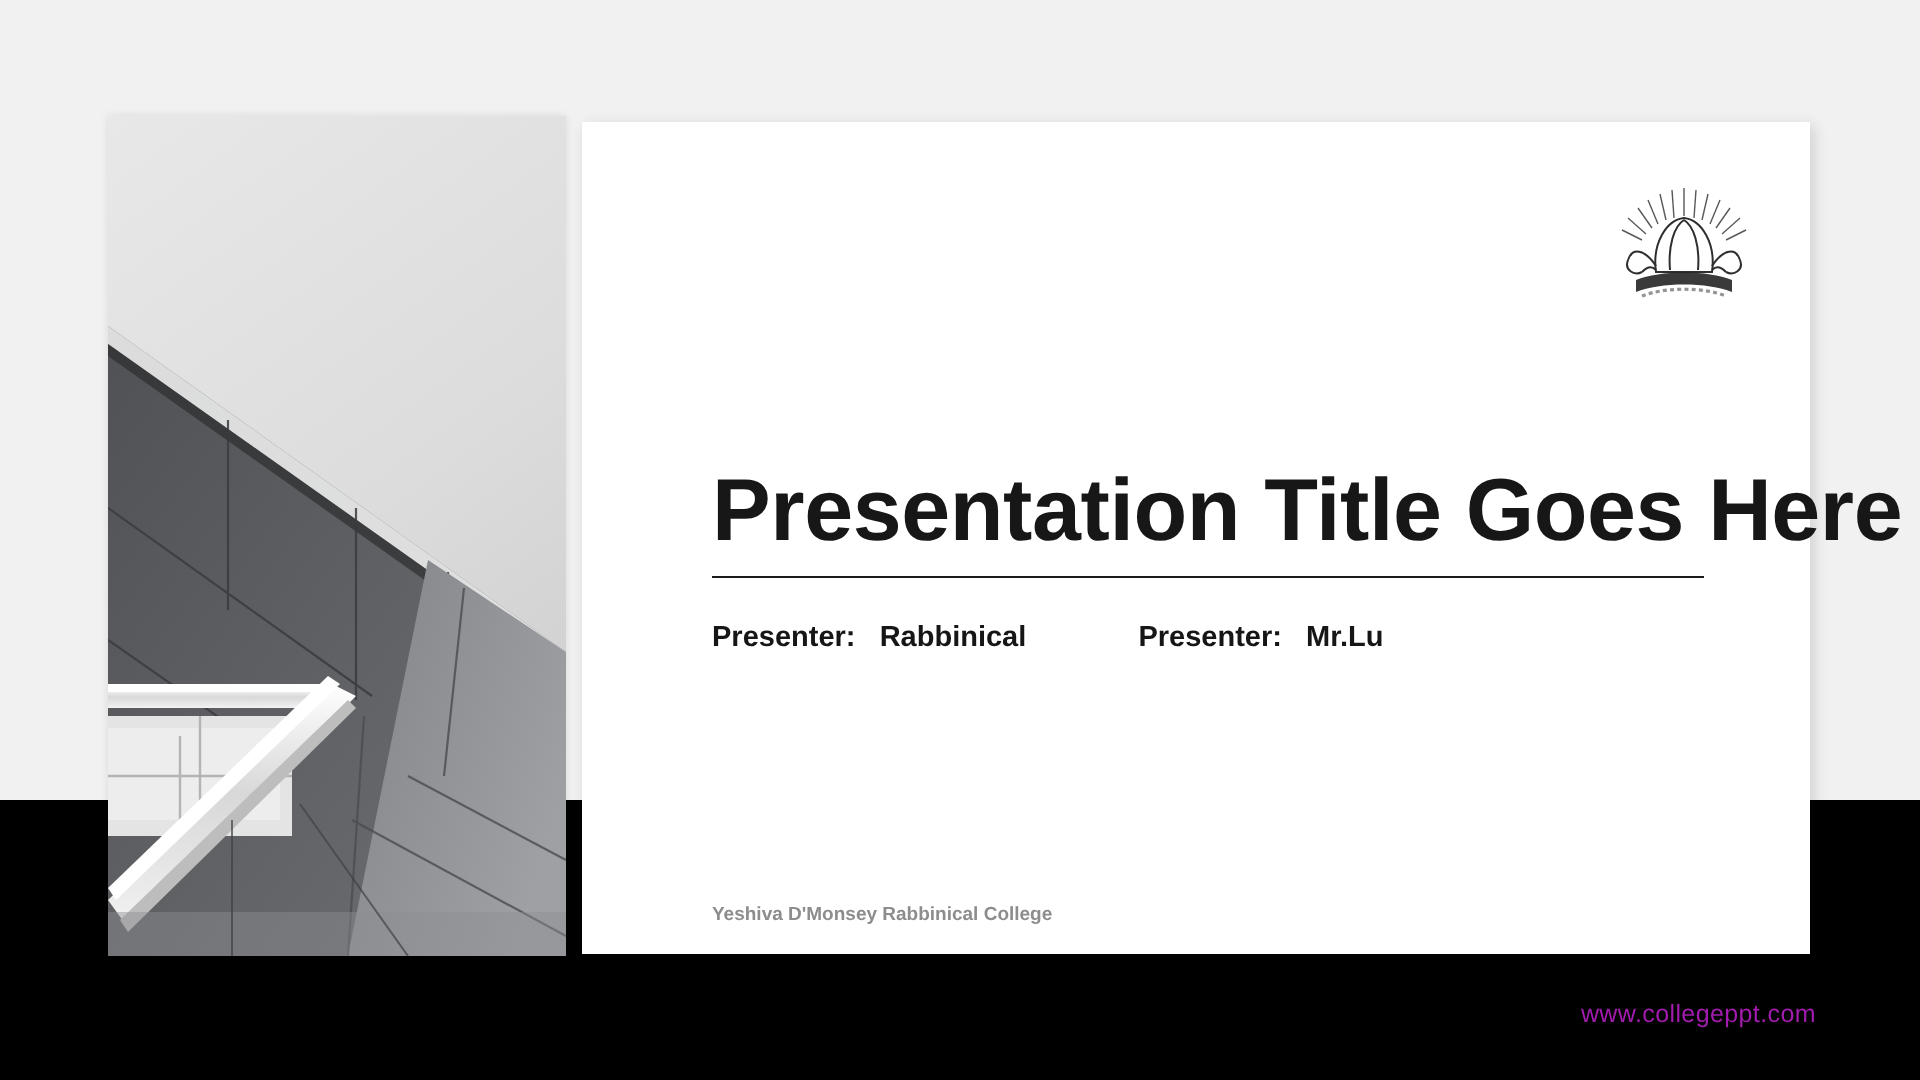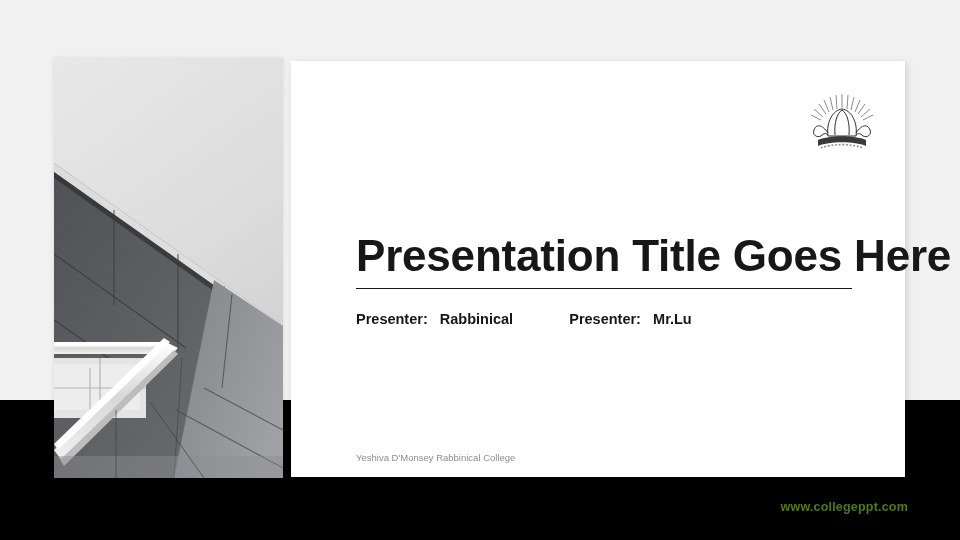--- a/index.html
+++ b/index.html
@@ -11,21 +11,21 @@
   }
   #stage{position:absolute;inset:0;}
 
   
   .black-band{
     position:absolute;left:0;top:400px;width:960px;height:140px;
     background:#000;
   }
   .website{
     position:absolute;right:52px;top:500px;
-    color:#4d7c0f;font-size:12.5px;font-weight:bold;
+    color:#a21caf;font-size:12.5px;font-weight:normal;
     letter-spacing:.2px;white-space:nowrap;
   }
 
   
   .slide{
     position:absolute;left:291px;top:61px;width:614px;height:416px;
     background:#ffffff;
     box-shadow:2px 2px 7px rgba(0,0,0,.14);
   }
 
@@ -56,21 +56,21 @@
   }
   .meta{
     position:absolute;left:356px;top:311px;
     font-size:14.5px;font-weight:bold;color:#161616;
     white-space:nowrap;
   }
   .meta .slot{display:inline-block;}
   .meta .gap{display:inline-block;width:48px;}
   .footnote{
     position:absolute;left:356px;top:452px;
-    font-size:9.5px;color:#8d8d8d;font-weight:normal;
+    font-size:9.5px;color:#8d8d8d;font-weight:bold;
     white-space:nowrap;
   }
 </style>
 </head>
 <body>
 
 <div id="stage">
 
   <div class="black-band"></div>
   <div class="website">www.collegeppt.com</div>

